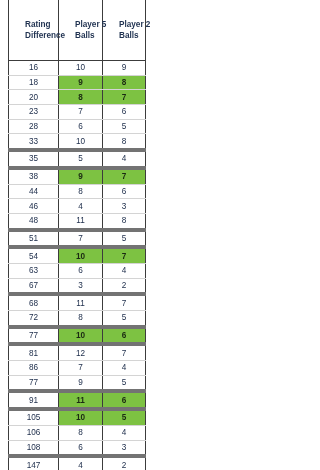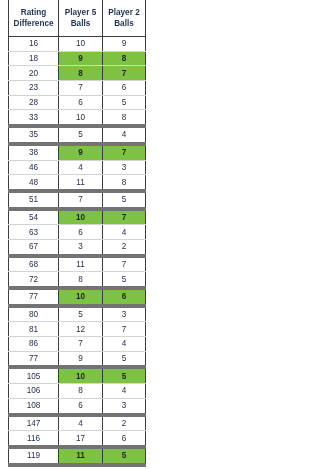--- a/index.html
+++ b/index.html
@@ -30,21 +30,21 @@
     border-collapse: collapse;
     table-layout: fixed;
   }
 
   table.grid col.c-rating  { width: 50px; }
   table.grid col.c-p1      { width: 44px; }
   table.grid col.c-p2      { width: 43px; }
 
   
   thead th {
-    padding: 4px;
+    padding: 16px;
     height: 28px;
     vertical-align: middle;
     text-align: center;
     font-size: 8.2px;
     font-weight: bold;
     color: #1f3150;
     line-height: 11px;
     background: #ffffff;
     border-left: 1px solid #3c3c3c;
     border-right: 1px solid #3c3c3c;
@@ -142,20 +142,25 @@
           <td class="rating">35</td>
           <td class="p1">5</td>
           <td class="p2">4</td>
         </tr>
         <tr class="hl">
           <td class="rating">38</td>
           <td class="p1">9</td>
           <td class="p2">7</td>
         </tr>
         <tr>
+          <td class="rating">44</td>
+          <td class="p1">8</td>
+          <td class="p2">6</td>
+        </tr>
+        <tr>
           <td class="rating">46</td>
           <td class="p1">4</td>
           <td class="p2">3</td>
         </tr>
         <tr class="thickline">
           <td class="rating">48</td>
           <td class="p1">11</td>
           <td class="p2">8</td>
         </tr>
         <tr class="thickline">
@@ -187,38 +192,38 @@
           <td class="rating">72</td>
           <td class="p1">8</td>
           <td class="p2">5</td>
         </tr>
         <tr class="hl thickline">
           <td class="rating">77</td>
           <td class="p1">10</td>
           <td class="p2">6</td>
         </tr>
         <tr>
-          <td class="rating">80</td>
-          <td class="p1">5</td>
-          <td class="p2">3</td>
-        </tr>
-        <tr>
           <td class="rating">81</td>
           <td class="p1">12</td>
           <td class="p2">7</td>
         </tr>
         <tr>
           <td class="rating">86</td>
           <td class="p1">7</td>
           <td class="p2">4</td>
         </tr>
         <tr class="thickline">
           <td class="rating">77</td>
           <td class="p1">9</td>
           <td class="p2">5</td>
+        </tr>
+        <tr class="hl thickline">
+          <td class="rating">91</td>
+          <td class="p1">11</td>
+          <td class="p2">6</td>
         </tr>
         <tr class="hl">
           <td class="rating">105</td>
           <td class="p1">10</td>
           <td class="p2">5</td>
         </tr>
         <tr>
           <td class="rating">106</td>
           <td class="p1">8</td>
           <td class="p2">4</td>

